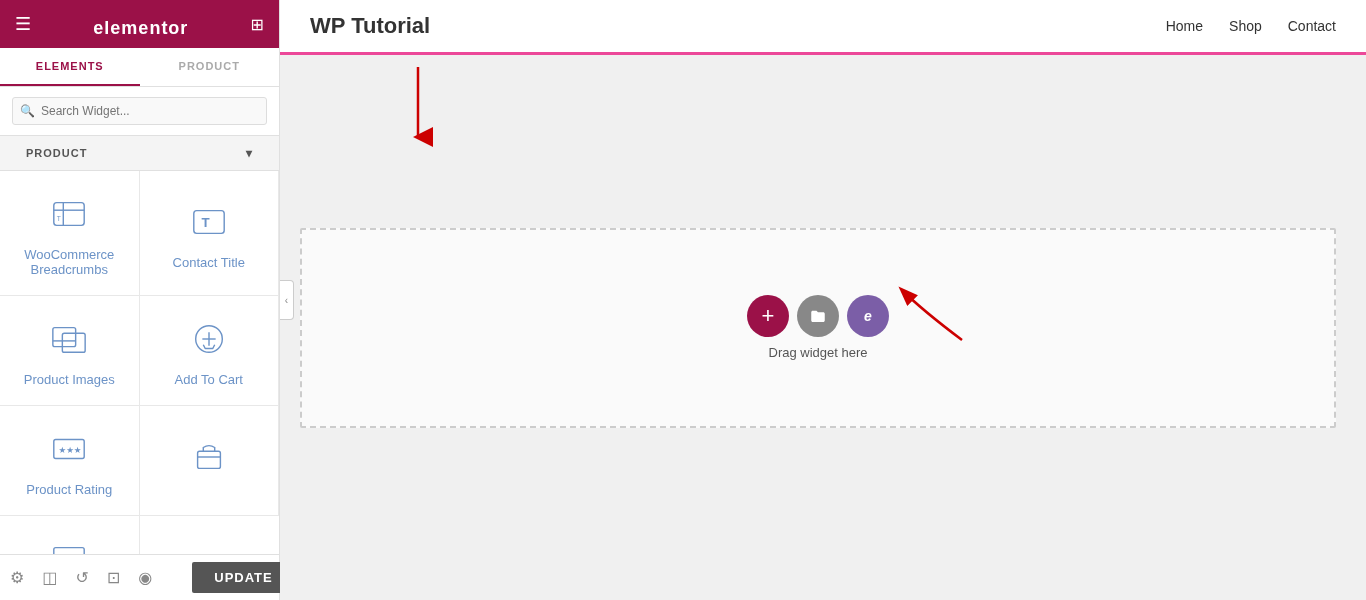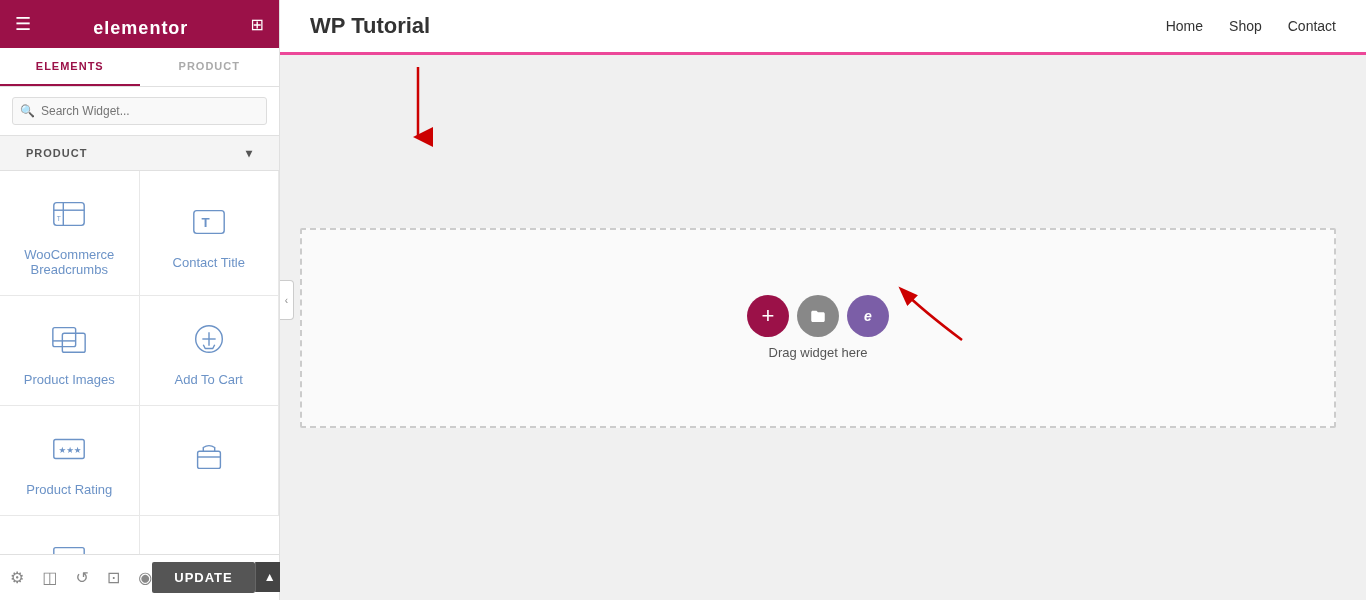--- a/index.html
+++ b/index.html
@@ -299,21 +299,22 @@
       cursor: pointer;
       border-radius: 2px;
     }
     .bottom-right {
       display: flex;
       align-items: center;
       gap: 0;
     }
     .update-btn-wrapper {
       display: flex;
-      align-items: flex-start;
+      align-items: flex-end;
+      margin-left: 40px;
     }
     .update-caret {
       background: #444;
       color: #fff;
       border: none;
       padding: 8px 8px;
       font-size: 12px;
       cursor: pointer;
       border-left: 1px solid #666;
     }

